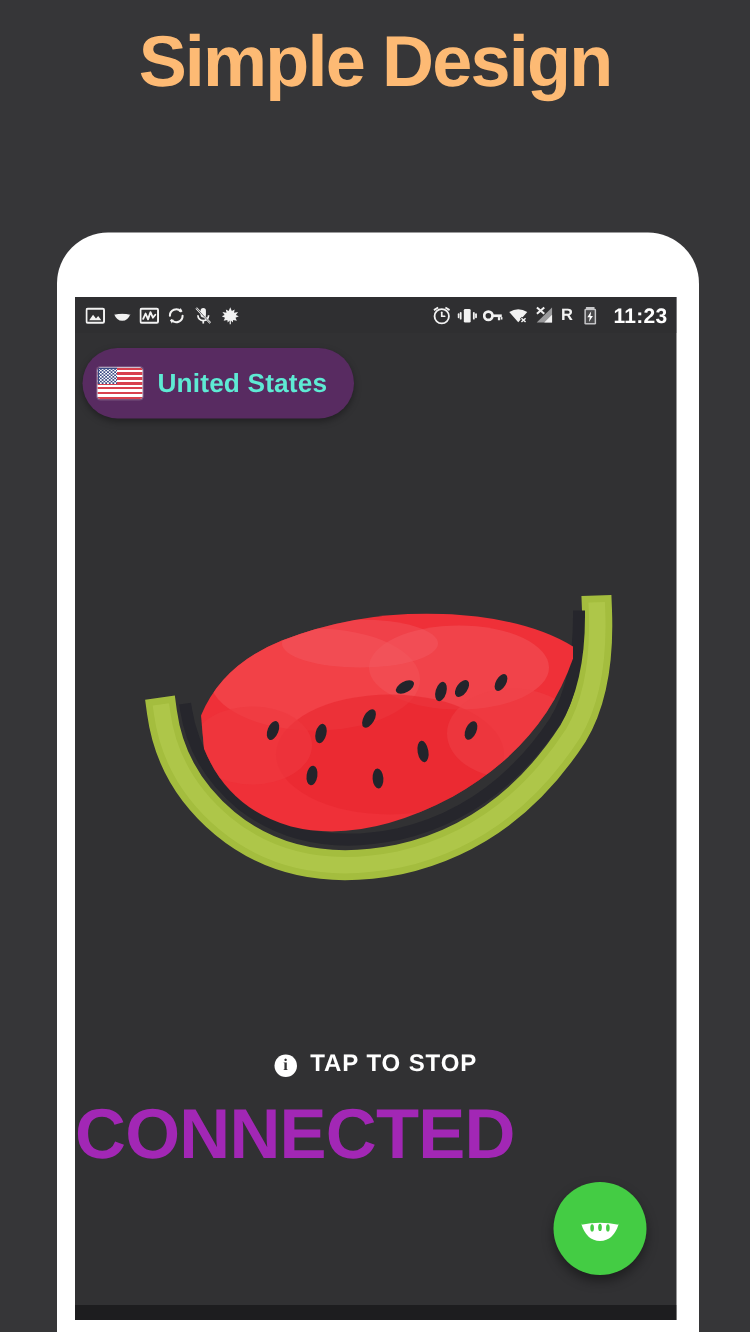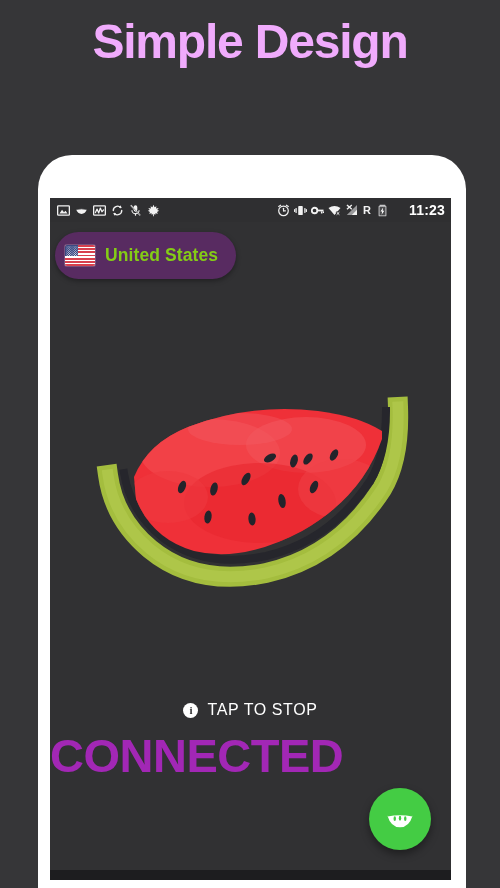--- a/index.html
+++ b/index.html
@@ -16,21 +16,21 @@
   }
 
   
   .headline {
     position:absolute;
     top:14px; left:0; width:500px;
     text-align:center;
     font-size:48px;
     font-weight:bold;
     letter-spacing:-1.2px;
-    color:#f0abfc;
+    color:#fdba74;
     line-height:1.18;
     white-space:nowrap;
   }
 
   
   .phone-frame {
     position:absolute;
     left:38px; top:155px;
     width:428px; height:740px;
     background:#ffffff;
@@ -71,21 +71,21 @@
     font-weight:bold;
     line-height:1;
     padding:0 1px;
   }
   .sb-clock {
     color:#ffffff;
     font-size:14px;
     font-weight:bold;
     letter-spacing:0.2px;
     line-height:1;
-    margin-left:16px;
+    margin-left:5px;
   }
 
   
   .country-pill {
     position:absolute;
     left:5px; top:34px;
     height:47px;
     display:flex;
     align-items:center;
     gap:10px;
@@ -118,21 +118,21 @@
   .flag .stars {
     position:absolute; left:0.6px; top:0.6px;
     width:12px; height:10.2px;
     background-image:
       radial-gradient(circle, #fff 0.55px, transparent 0.6px),
       radial-gradient(circle, #fff 0.55px, transparent 0.6px);
     background-size:2.4px 2.1px, 2.4px 2.1px;
     background-position:0 0, 1.2px 1.05px;
   }
   .country-label {
-    color:#84cc16;
+    color:#5eead4;
     font-size:17.5px;
     font-weight:bold;
     letter-spacing:0.1px;
     white-space:nowrap;
   }
 
   
   .melon-wrap {
     position:absolute;
     left:40px; top:195px;
@@ -160,21 +160,21 @@
     font-family:"Liberation Serif", serif;
     display:flex;
     align-items:center;
     justify-content:center;
     line-height:1;
     flex:0 0 auto;
   }
   .tap-label {
     color:#ffffff;
     font-size:16px;
-    font-weight:normal;
+    font-weight:bold;
     letter-spacing:0.6px;
     text-align:right;
   }
   .connected {
     position:absolute;
     left:0; top:532px;
     width:401px;
     color:#a227b5;
     font-size:47px;
     font-weight:bold;

